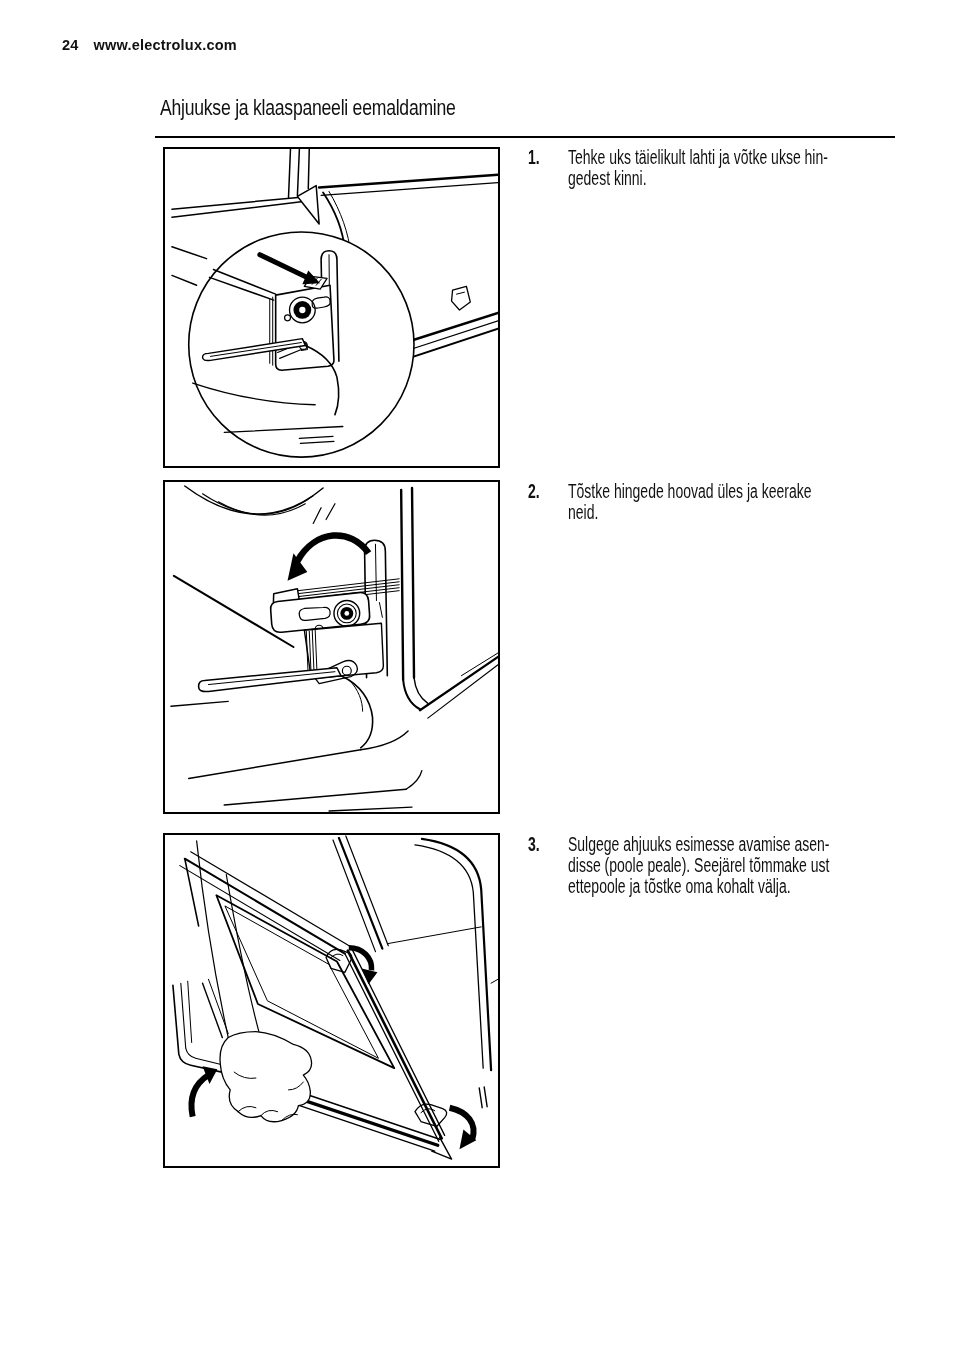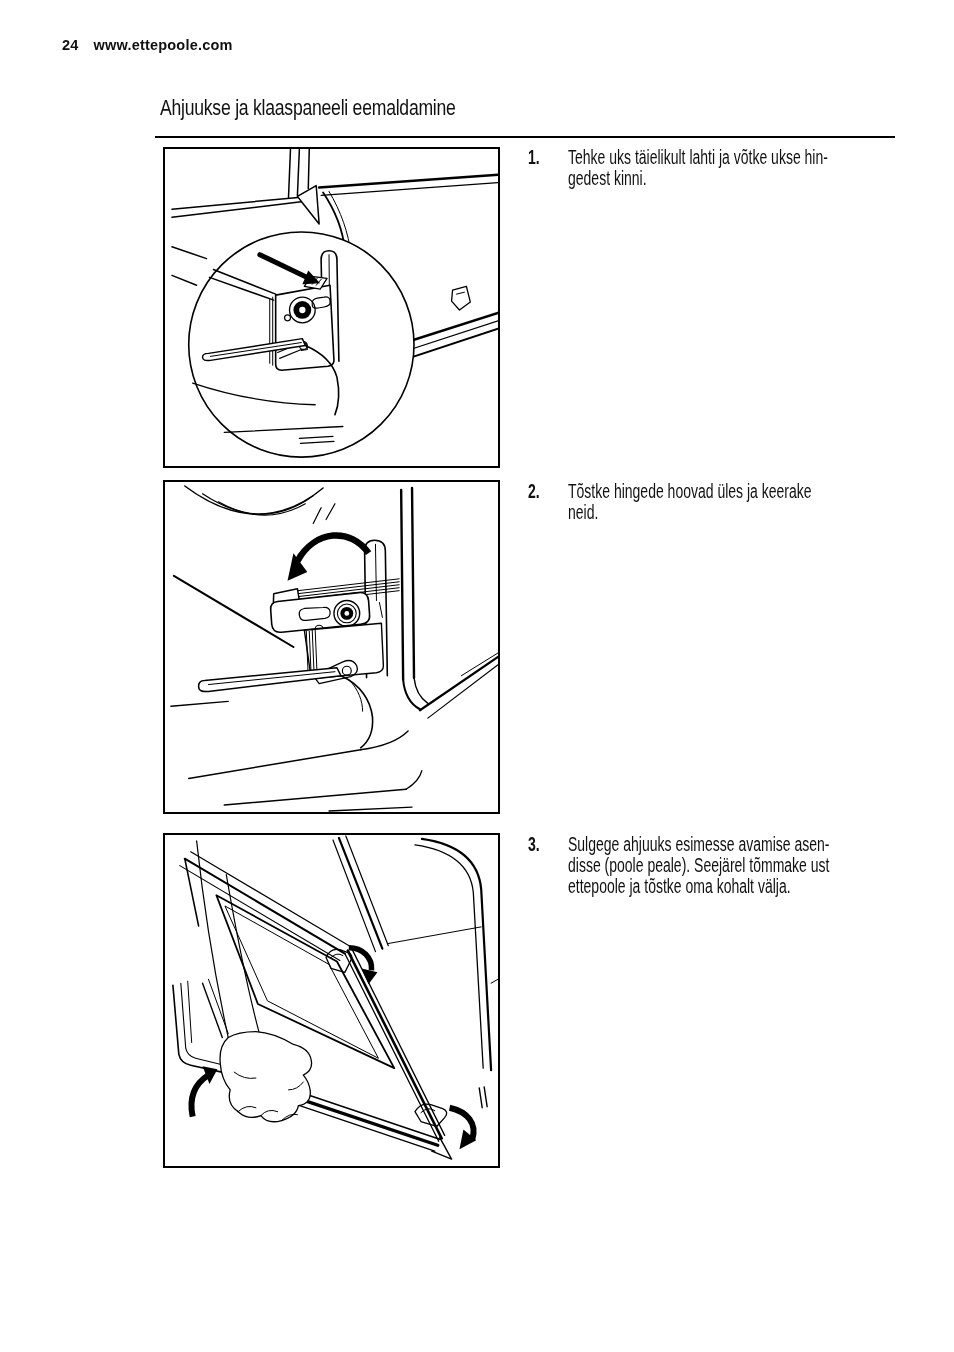--- a/index.html
+++ b/index.html
@@ -33,21 +33,21 @@
   .n1{left:528px;top:147px;} .t1{left:568px;top:147px;}
   .n2{left:528px;top:481px;} .t2{left:568px;top:481px;}
   .n3{left:528px;top:834px;} .t3{left:568px;top:834px;}
   svg *{vector-effect:non-scaling-stroke;}
 </style>
 </head>
 <body>
 
 <div class="header">
   <span>24</span>
-  <span>www.ettepoole.com</span>
+  <span>www.electrolux.com</span>
 </div>
 
 <div class="title">
   <span class="title-inner">Ahjuukse ja klaaspaneeli eemaldamine</span>
 </div>
 <div class="rule"></div>
 
 <div class="figure fig1">
   <svg viewBox="0 0 337 321" preserveAspectRatio="none" fill="none" stroke="#000" stroke-width="1.5" stroke-linejoin="round" stroke-linecap="round">
 

